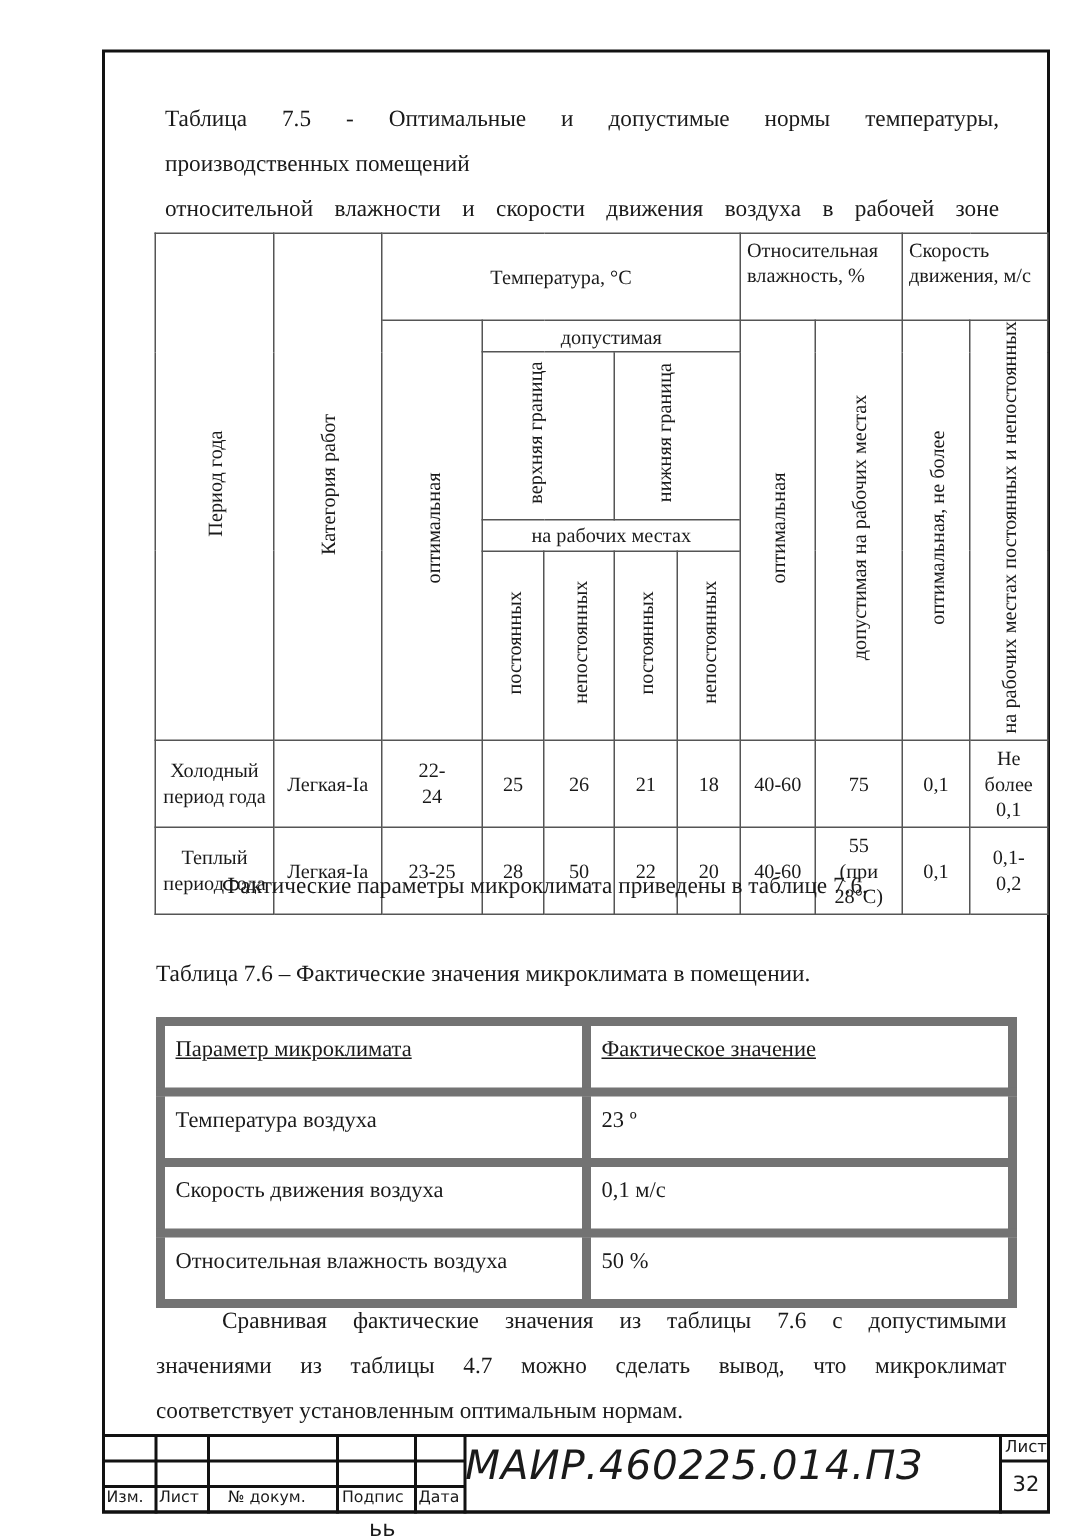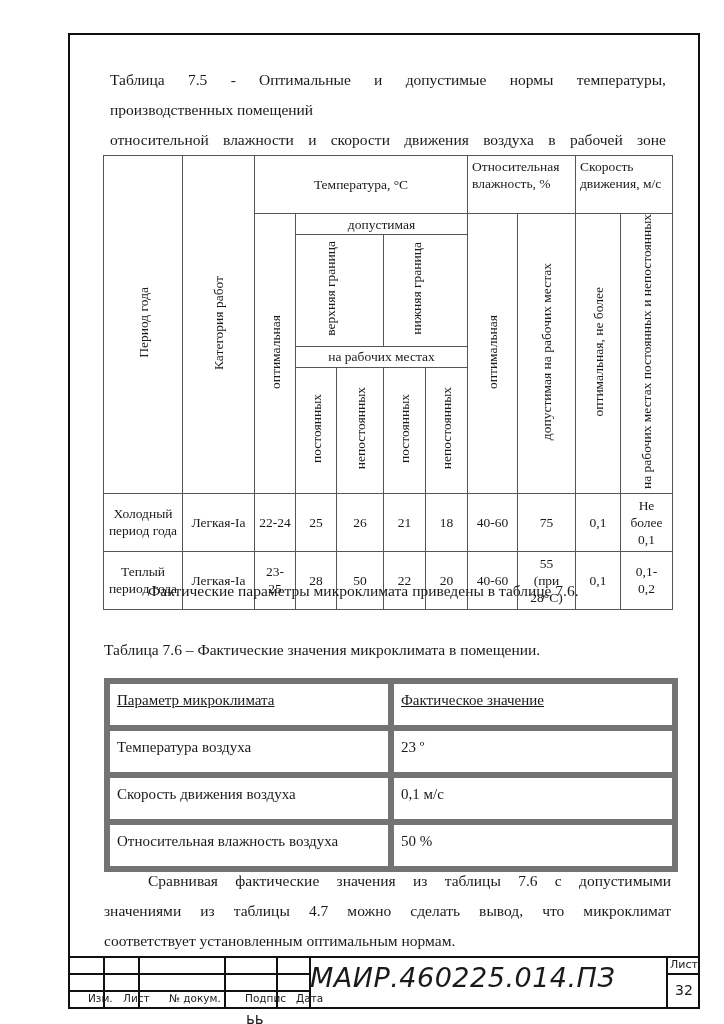--- a/index.html
+++ b/index.html
@@ -29,21 +29,21 @@
               table-layout:fixed; font-size:15px; }
   table.t76 td { border:6px solid #737373; padding:8px 7px; vertical-align:top; height:25px;font-family:Liberation Serif, serif; }
   table.t76 .u { text-decoration:underline; }
 
   .p2 { position:absolute; left:104px; top:866px; width:567px; font-size:15.5px; line-height:30px; }
   .p2 .ln { display:block; text-align:justify; text-align-last:justify; }
   .p2 .ln.first { text-indent:44px; }
   .p2 .ln.last { text-align-last:left; }
 
   .stamp { position:absolute; left:68px; top:956px; width:632px; height:53px; }
-  .st-lbl { position:absolute; font-family:"DejaVu Sans", sans-serif; font-size:10.5px; top:36px;padding-left:17px; }
+  .st-lbl { position:absolute; font-family:"DejaVu Sans", sans-serif; font-size:10.5px; top:36px; }
   .code { position:absolute; left:242px; top:6px; width:356px; text-align:left;
           font-family:"DejaVu Sans", sans-serif; font-style:italic; font-size:27px; letter-spacing:0.5px; }
   .sheet-lbl { position:absolute; left:600px; top:2px; width:32px; font-family:"DejaVu Sans", sans-serif; font-size:11px; text-align:center; }
   .sheet-num { position:absolute; left:600px; top:26px; width:32px; font-family:"DejaVu Sans", sans-serif; font-size:14px; text-align:center; }
   .overflow { position:absolute; left:246px; top:1010px; font-family:"DejaVu Sans", sans-serif; font-size:15px; }
 </style>
 </head>
 <body>
 
 <div class="frame"></div>
@@ -93,21 +93,21 @@
   </tr>
   <tr style="height:113px">
     <td><span class="vert">постоянных</span></td>
     <td><span class="vert">непостоянных</span></td>
     <td><span class="vert">постоянных</span></td>
     <td><span class="vert">непостоянных</span></td>
   </tr>
   <tr style="height:58px">
     <td>Холодный период года</td>
     <td>Легкая-Iа</td>
-    <td style="padding:0 4px">22-24</td>
+    <td style="padding:0 24px">22-24</td>
     <td>25</td>
     <td>26</td>
     <td>21</td>
     <td>18</td>
     <td>40-60</td>
     <td>75</td>
     <td>0,1</td>
     <td style="padding:0 8px">Не более 0,1</td>
   </tr>
   <tr style="height:58px">

